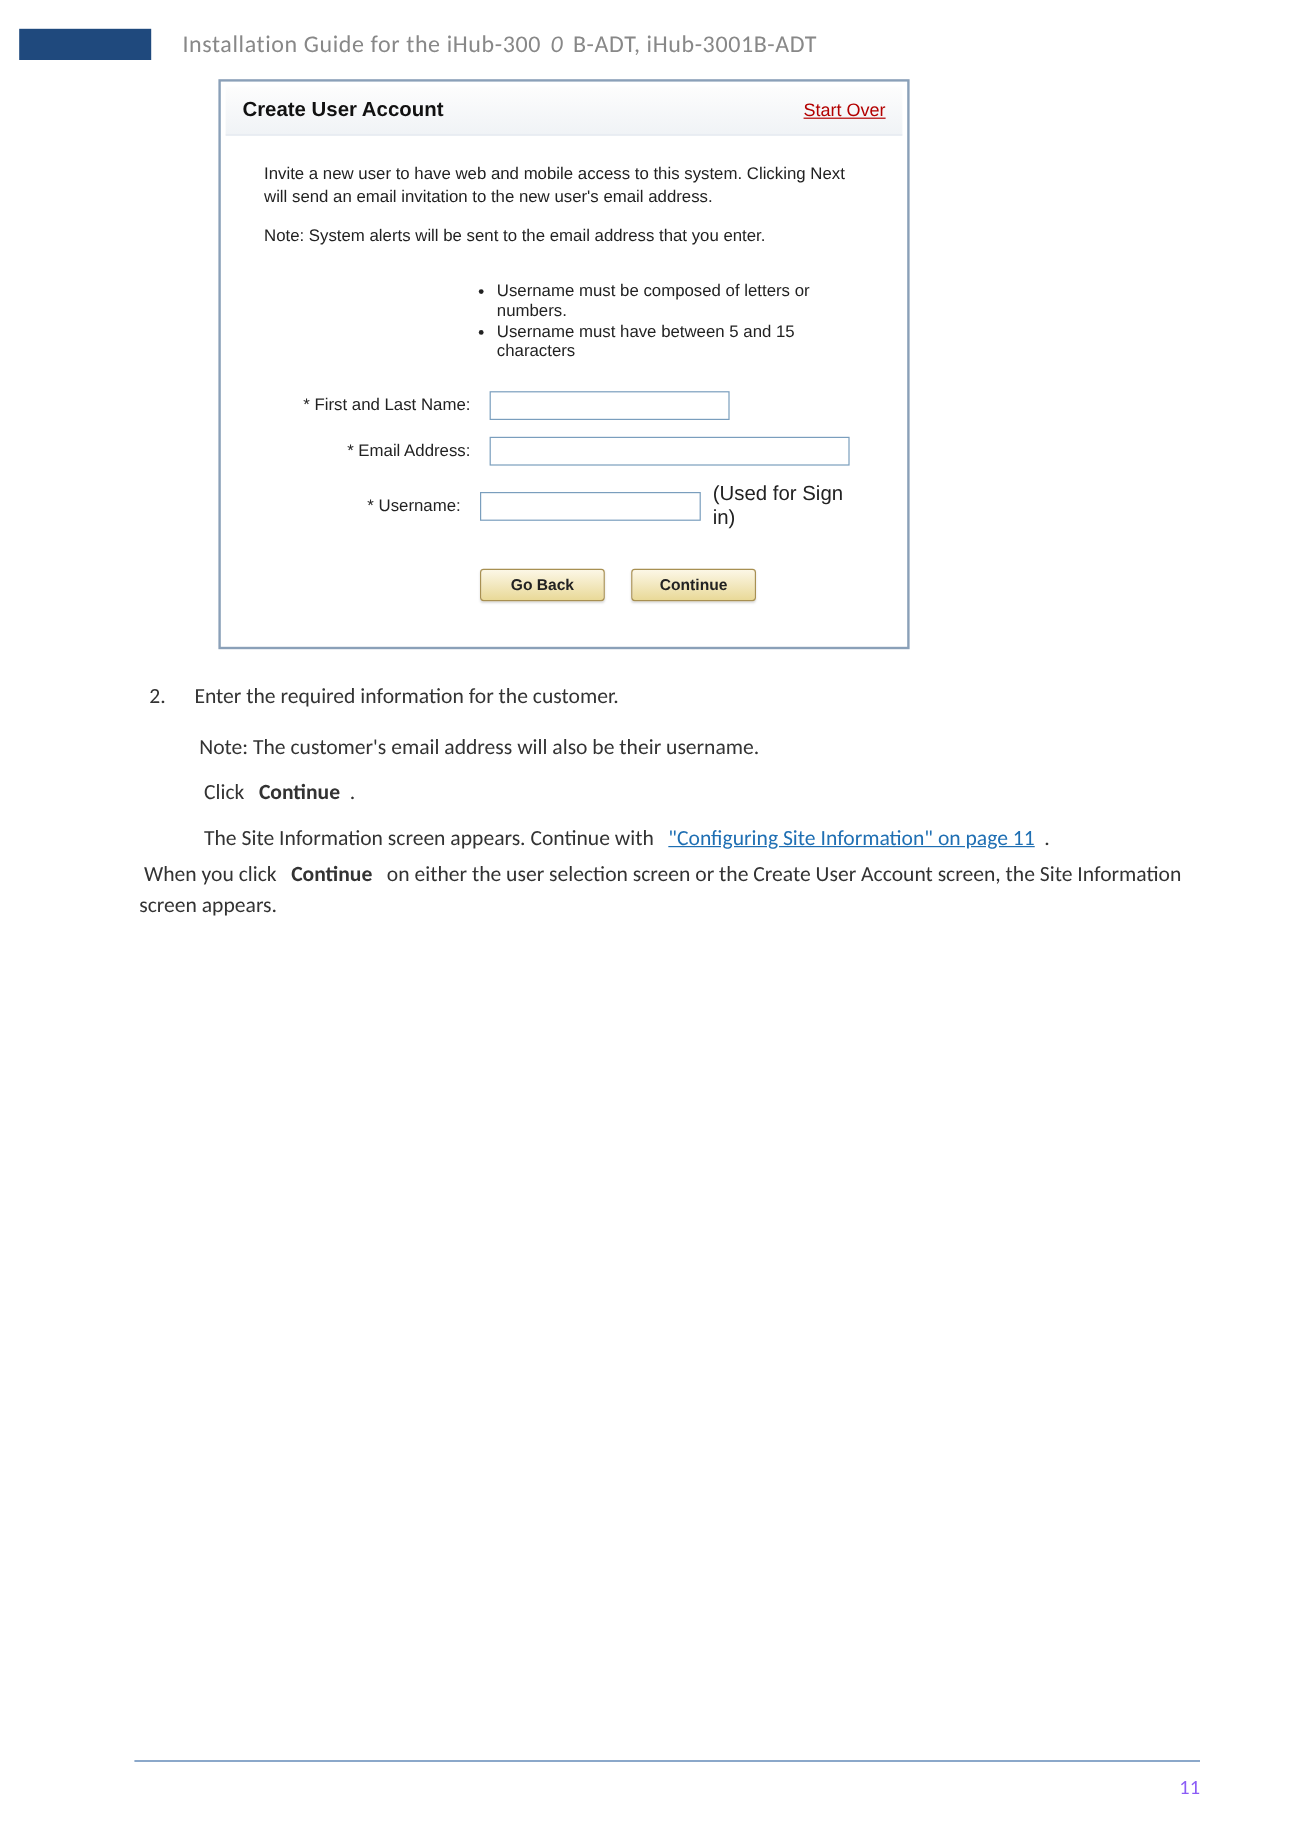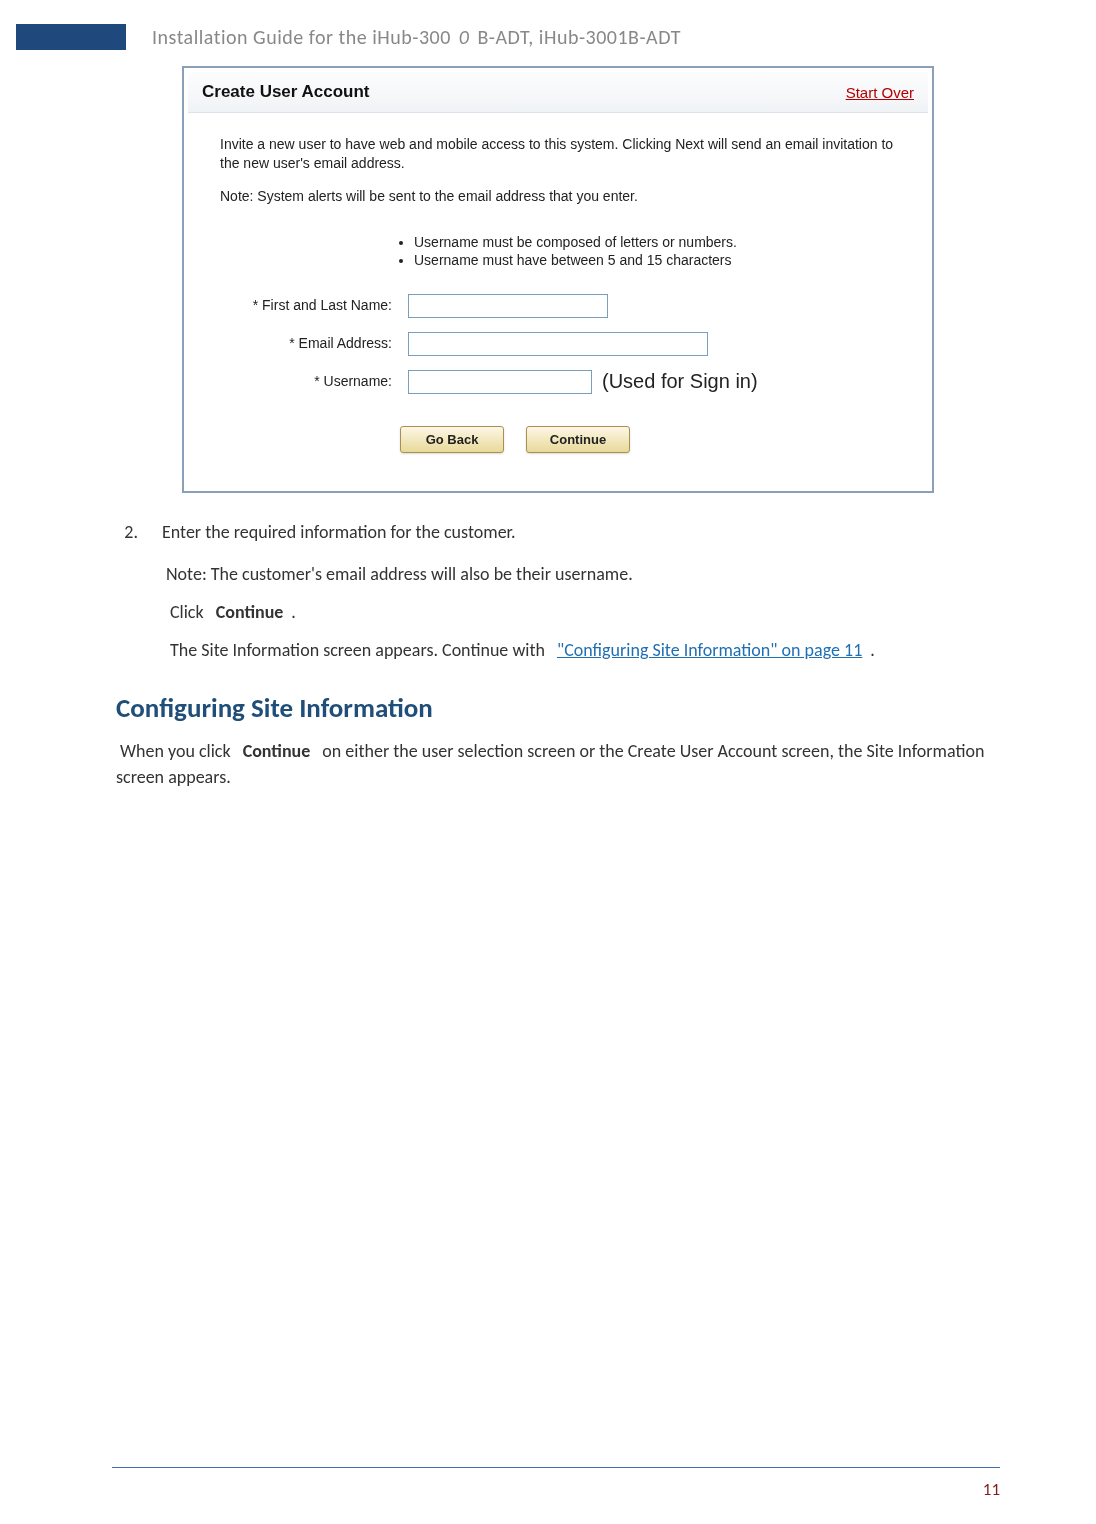--- a/index.html
+++ b/index.html
@@ -26,21 +26,21 @@
       font-size: 20px;
       color: #888;
       letter-spacing: 0.5px;
     }
     .doc-title em { font-style: italic; }
     .page-content {
       padding: 0 100px 0 100px;
     }
     .screenshot-box {
       margin: 0 auto;
-      width: 752px;
+      width: 576px;
       border: 2px solid #8aa0b8;
       background: #fff;
       font-family: Arial, sans-serif;
       font-size: 14px;
       margin-left: 70px;
     }
     .sb-header {
       display: flex;
       justify-content: space-between;
       align-items: center;
@@ -81,21 +81,21 @@
       font-weight: normal;
       font-size: 14px;
       line-height: 1.2;
     }
     .form-input {
       border: 1px solid #7a9ebd;
       height: 24px;
       padding: 2px 4px;
       font-size: 14px;
     }
-    .form-hint { margin-left: 6px; font-size: 20px; }
+    .form-hint { margin-left: 6px; font-size: 17px; }
     .button-row {
       margin-top: 24px;
       margin-left: 180px;
       display: flex;
       gap: 14px;
     }
     .app-button {
       min-width: 104px;
       padding: 5px 16px;
       font-weight: bold;
@@ -151,21 +151,21 @@
       bottom: 60px;
       left: 100px;
       right: 100px;
       border-top: 1px solid #4070a8;
     }
     .page-number {
       position: absolute;
       bottom: 28px;
       right: 100px;
       font-size: 17px;
-      color: #7f1d1d;
+      color: #8b5cf6;
     }
   </style>
 </head>
 <body>
 
 <div class="header-bar">
   <div class="blue-tab"></div>
   <div class="doc-title">
     <span>Installation Guide for the iHub-300</span><em>0</em><span>B-ADT, iHub-3001B-ADT</span>
   </div>
@@ -212,21 +212,20 @@
     </div>
     <div class="instr-sub">Note: The customer's email address will also be their username.</div>
     <div class="instr-sub">
       <span>Click </span><b>Continue</b><span>.</span>
     </div>
     <div class="instr-sub">
       <span>The Site Information screen appears. Continue with </span><span class="link-text">"Configuring Site Information" on page 11</span><span>.</span>
     </div>
   </div>
 
-  <h2 class="section-heading">Configuring Site Information</h2>
   <p class="section-para">
     <span>When you click </span><b>Continue</b><span> on either the user selection screen or the Create User Account screen, the Site Information screen appears.</span>
   </p>
 
 </div>
 
 <div class="footer-line"></div>
 <div class="page-number">11</div>
 
 </body></html>

